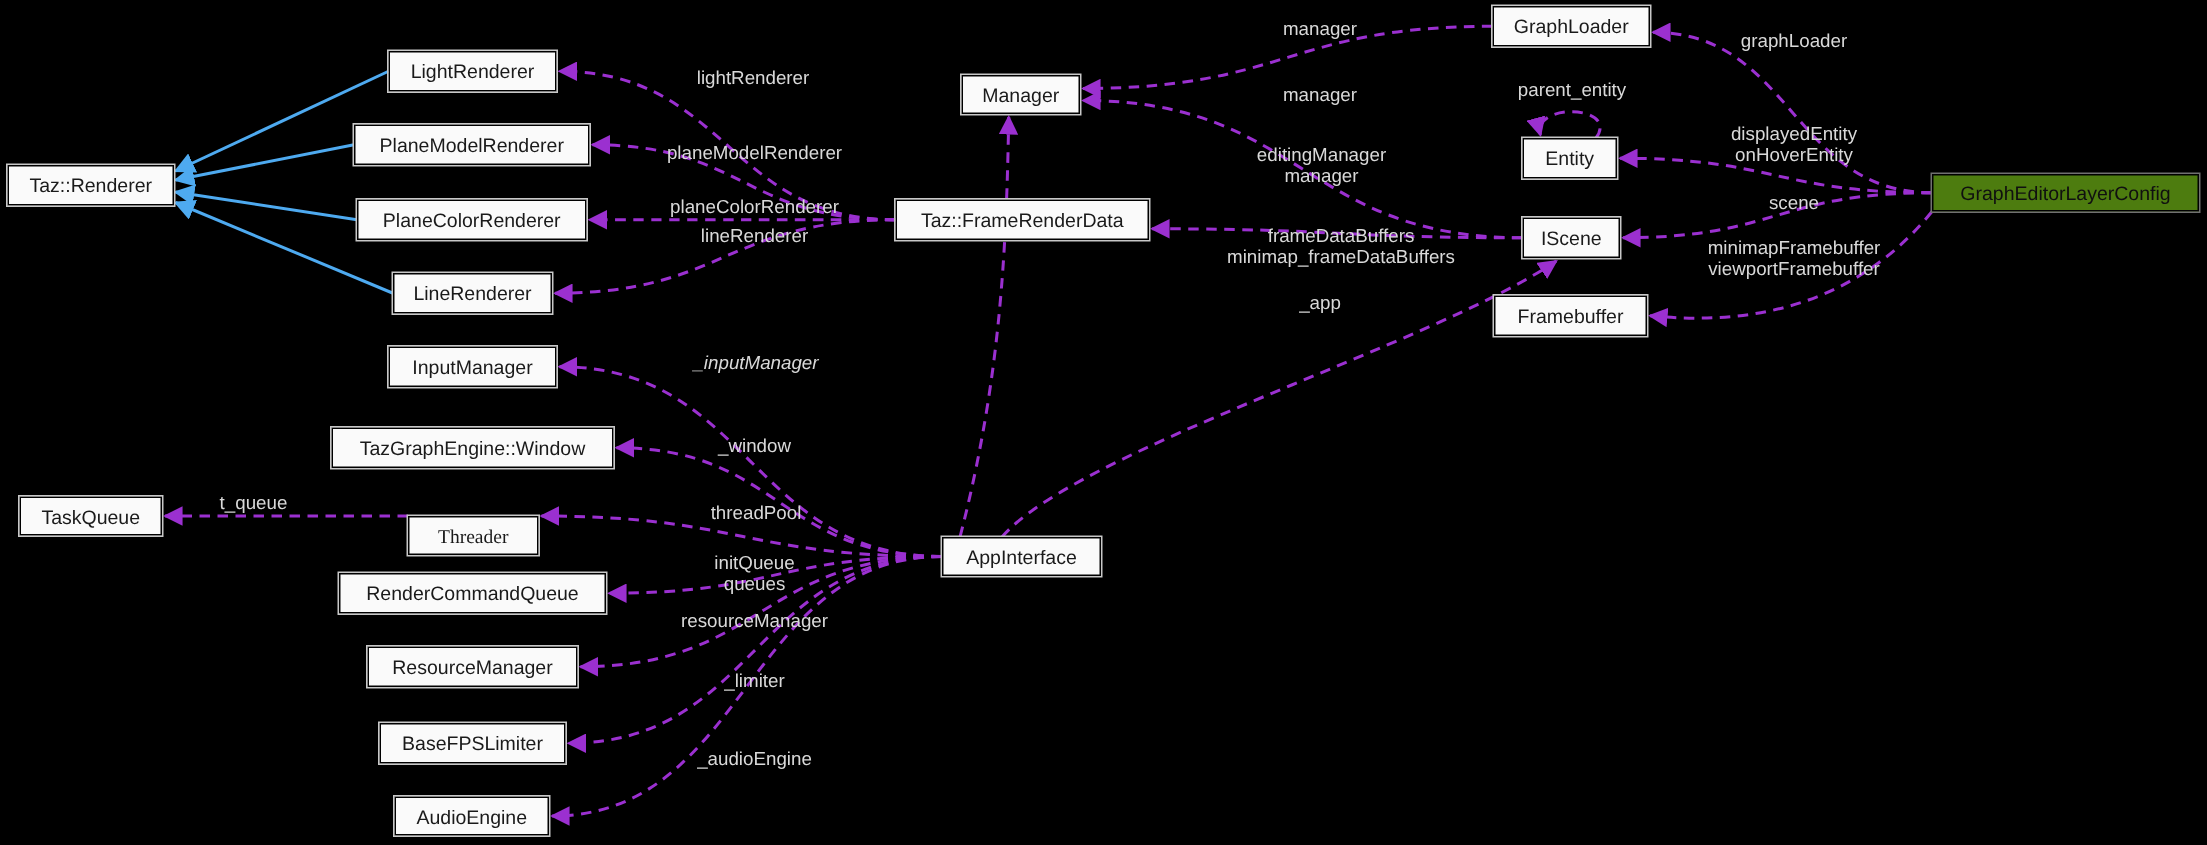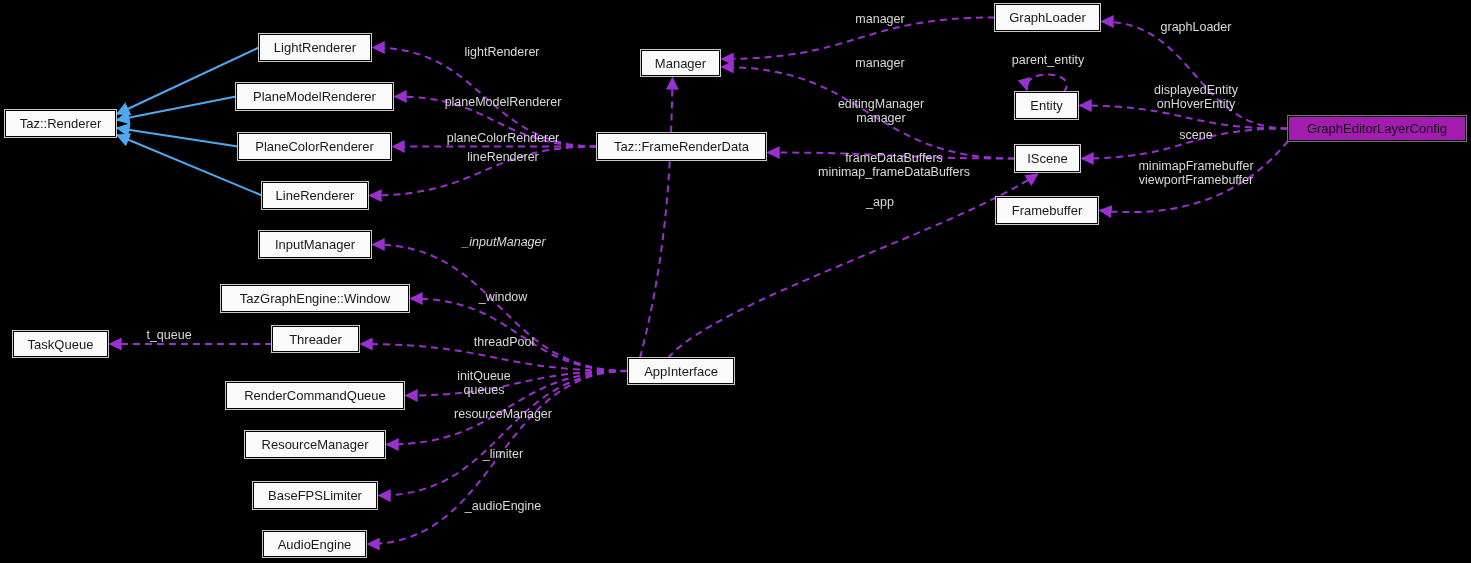--- a/index.html
+++ b/index.html
@@ -30,21 +30,21 @@
     color: #1a1a1a;
     font-size: 13px;
     line-height: 1;
     display: flex;
     align-items: center;
     justify-content: center;
     white-space: nowrap;
     padding: 0 8px;
   }
   .node.highlight {
-    background: #a21caf;
+    background: #4d7c0f;
     color: #101010;
     border: 1px solid #000000;
     outline: 1px solid #707070;
   }
   .edge-label {
     position: absolute;
     color: #d9d9d9;
     font-size: 12.5px;
     line-height: 13.5px;
     white-space: pre;
@@ -119,21 +119,21 @@
       </div>
       <div class="node" style="left: 259px; top: 231px; width: 112px; height: 27px;">
         <span>InputManager</span>
       </div>
       <div class="node" style="left: 221px; top: 285px; width: 188px; height: 27px;">
         <span>TazGraphEngine::Window</span>
       </div>
       <div class="node" style="left: 13px; top: 331px; width: 95px; height: 26px;">
         <span>TaskQueue</span>
       </div>
-      <div class="node" style="left: 272px; top: 326px; width: 87px; height: 26px;">
+      <div class="node" style="left: 272px; top: 344px; width: 87px; height: 26px; font-family: Liberation Serif, serif;">
         <span>Threader</span>
       </div>
       <div class="node" style="left: 226px; top: 382px; width: 178px; height: 27px;">
         <span>RenderCommandQueue</span>
       </div>
       <div class="node" style="left: 245px; top: 431px; width: 140px; height: 27px;">
         <span>ResourceManager</span>
       </div>
       <div class="node" style="left: 253px; top: 482px; width: 124px; height: 27px;">
         <span>BaseFPSLimiter</span>
@@ -182,20 +182,20 @@
       <div class="edge-label" style="left: 1196px; top: 136px;">scene</div>
       <div class="edge-label" style="left: 894px; top: 165px;">frameDataBuffers
 minimap_frameDataBuffers</div>
       <div class="edge-label" style="left: 1196px; top: 173px;">minimapFramebuffer
 viewportFramebuffer</div>
       <div class="edge-label" style="left: 880px; top: 203px;">_app</div>
       <div class="edge-label" style="left: 504px; top: 243px; font-style: italic;">_inputManager</div>
       <div class="edge-label" style="left: 503px; top: 298px;">_window</div>
       <div class="edge-label" style="left: 169px; top: 336px;">t_queue</div>
       <div class="edge-label" style="left: 504px; top: 343px;">threadPool</div>
-      <div class="edge-label" style="left: 484px; top: 383px;">initQueue
+      <div class="edge-label" style="left: 503px; top: 383px;">initQueue
 queues</div>
       <div class="edge-label" style="left: 503px; top: 415px;">resourceManager</div>
       <div class="edge-label" style="left: 503px; top: 455px;">_limiter</div>
       <div class="edge-label" style="left: 503px; top: 507px;">_audioEngine</div>
     </div>
 
 </div>
 
 </body></html>

